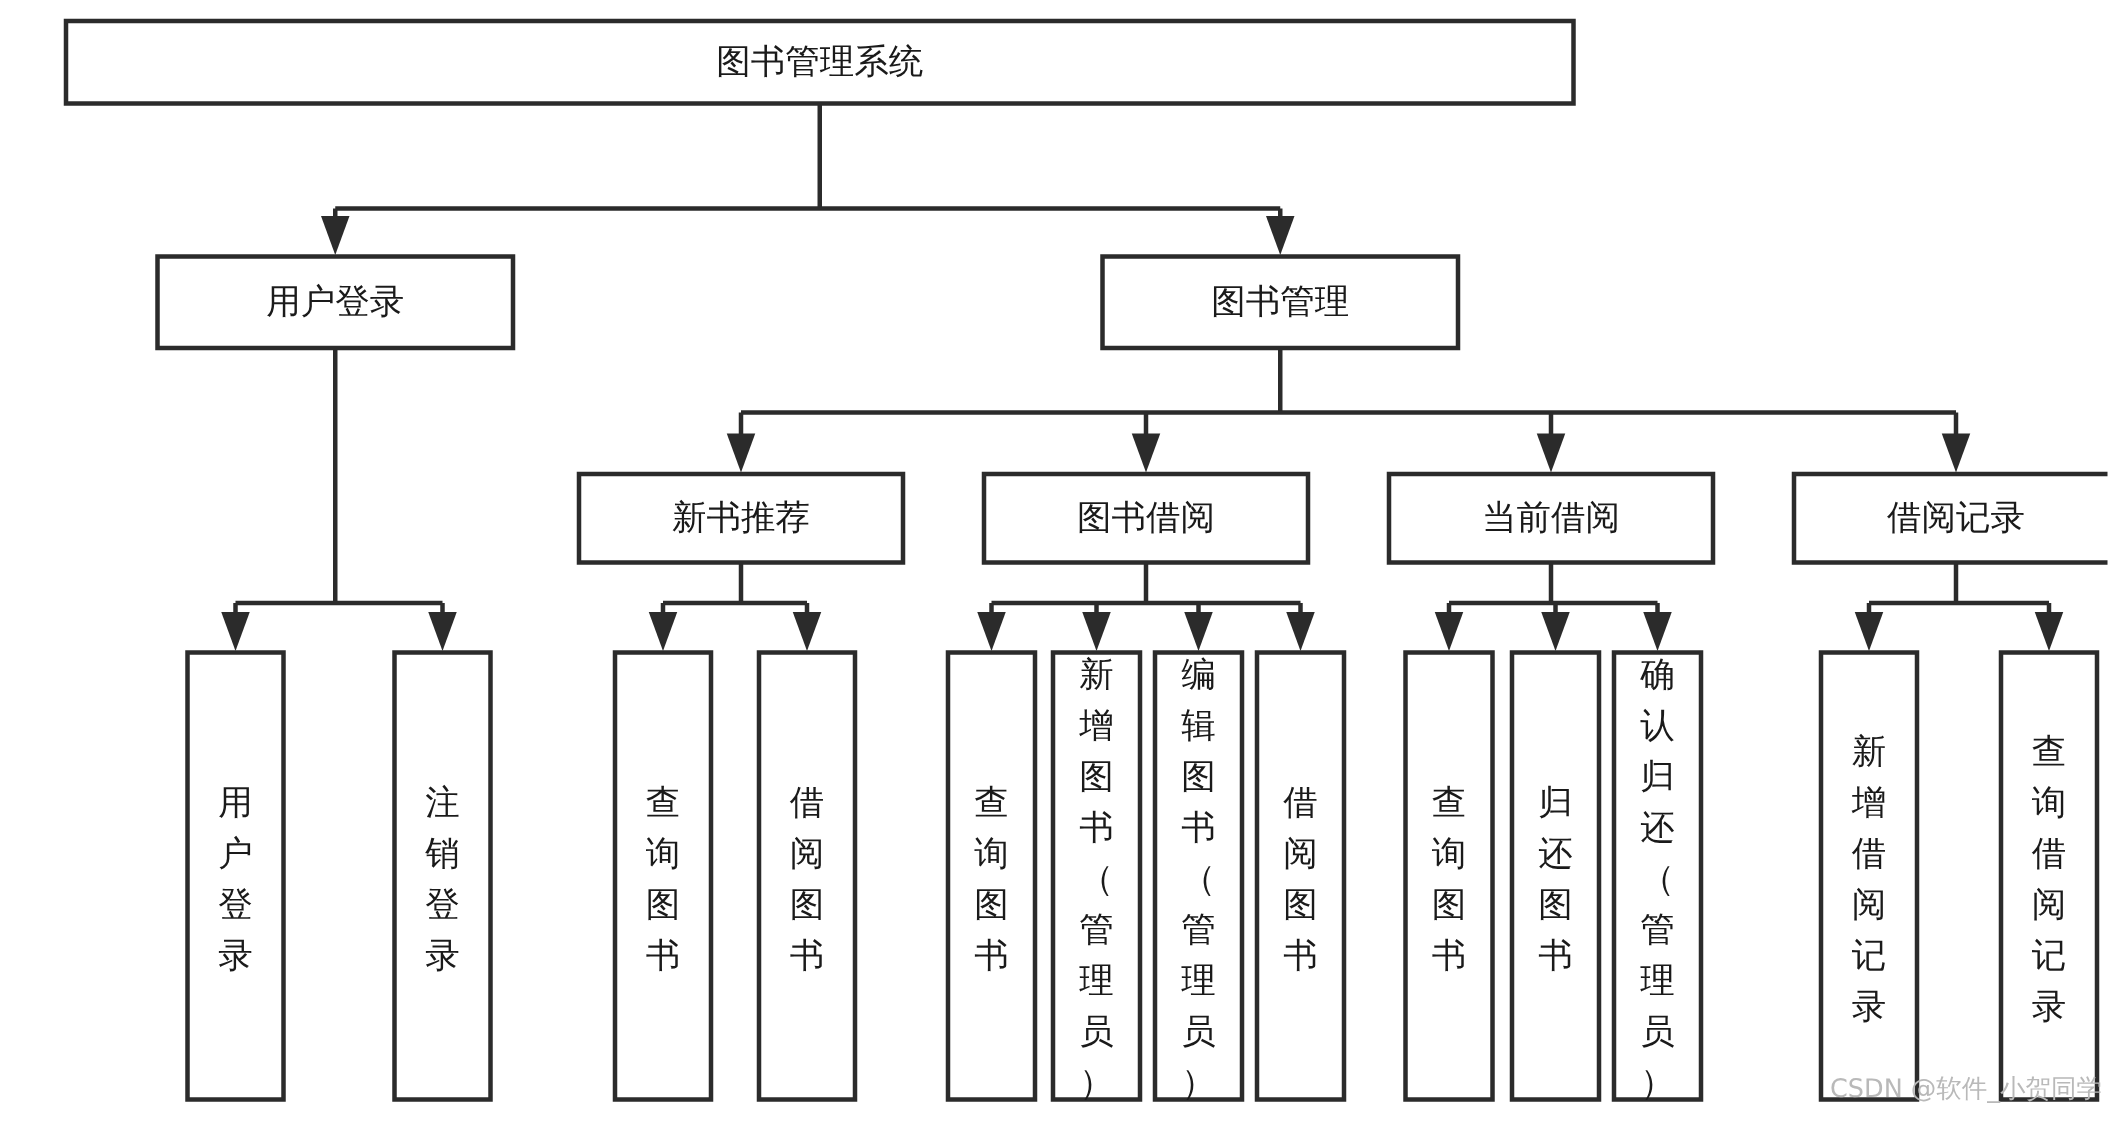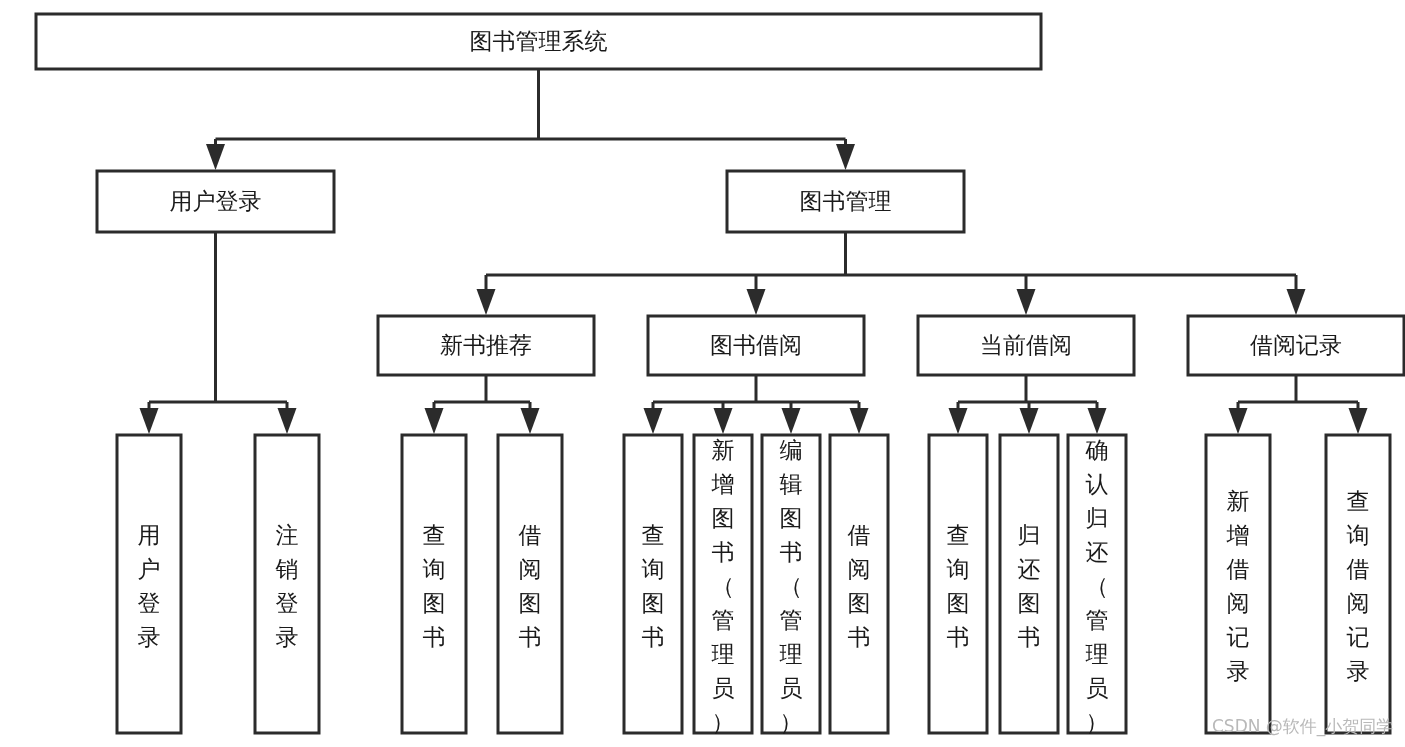--- a/index.html
+++ b/index.html
@@ -10,24 +10,25 @@
   }
   body {
     width: 1405px;
     height: 747px;
     position: relative;
     overflow: hidden;
     font-family: "DejaVu Sans", "Liberation Sans", sans-serif;
   }
   #diagram-root {
     position: absolute;
-    left: 16px;
+    left: 0;
     top: 0;
     width: 1360px;
     height: 747px;
+    padding-left: 24px;
   }
   svg#tree-svg {
     display: block;
     width: 1405px;
     height: 747px;
   }
   .node-box {
     fill: #ffffff;
     stroke: #2b2b2b;
     stroke-width: 3;

